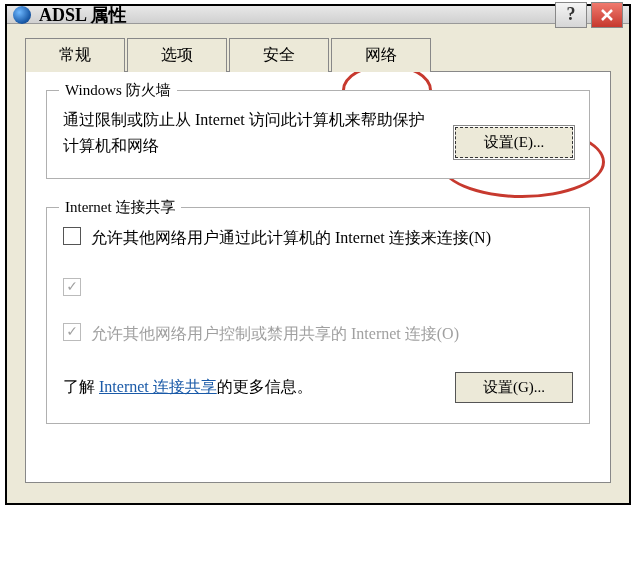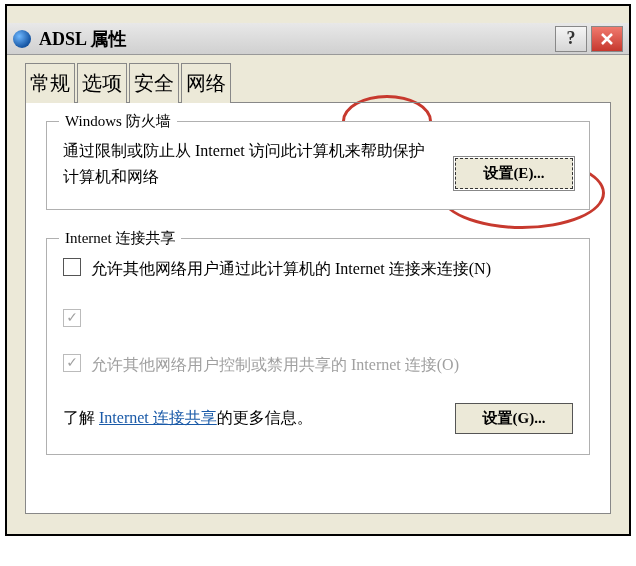--- a/index.html
+++ b/index.html
@@ -11,27 +11,26 @@
     height: 566px;
     position: relative;
   }
   .window {
     border: 2px solid #000;
     background: #ece9d8;
     width: 626px;
     margin: 4px auto;
   }
   .titlebar {
-    height: 32px;
+    height: 18px;
     background: linear-gradient(#e8e8e8, #d0d0d0);
     display: flex;
     align-items: center;
     padding: 0 6px;
     border-bottom: 1px solid #999;
-    margin-top: 17px;
   }
   .titlebar-icon {
     width: 18px; height: 18px;
     border-radius: 50%;
     background: radial-gradient(circle at 35% 35%, #6fb8ff 0%, #1a5aa8 65%, #0a3a78 100%);
     margin-right: 8px;
   }
   .titlebar-title {
     font-weight: bold;
     font-size: 18px;
@@ -56,26 +55,26 @@
     display: flex;
     border-bottom: 1px solid #888;
     height: 34px;
     align-items: flex-end;
     position: relative;
   }
   .tab {
     border: 1px solid #888;
     border-bottom: none;
     background: #ece9d8;
-    padding: 6px 4px;
+    padding: 6px 33px;
     margin-right: 2px;
     position: relative;
     top: 1px;
     cursor: pointer;
-    font-size: 20px;
+    font-size: 16px;
   }
   .tab.active {
     background: #fff;
     border-bottom: 1px solid #fff;
     z-index: 2;
   }
   .tab-panel {
     border: 1px solid #888;
     border-top: none;
     background: #fff;
@@ -110,21 +109,20 @@
   }
   .btn {
     border: 1px solid #555;
     background: #ece9d8;
     padding: 5px 4px;
     cursor: pointer;
     font-size: 15px;
     font-family: inherit;
     min-width: 118px;
     text-align: center;
-    font-weight: bold;
   }
   .btn.dashed { border: 1px dashed #333; outline: 1px solid #888; outline-offset: 1px;}
   .btn.disabled {
     color: #000000;
     cursor: default;
   }
   
   .chk-row {
     display: flex;
     align-items: flex-start;

